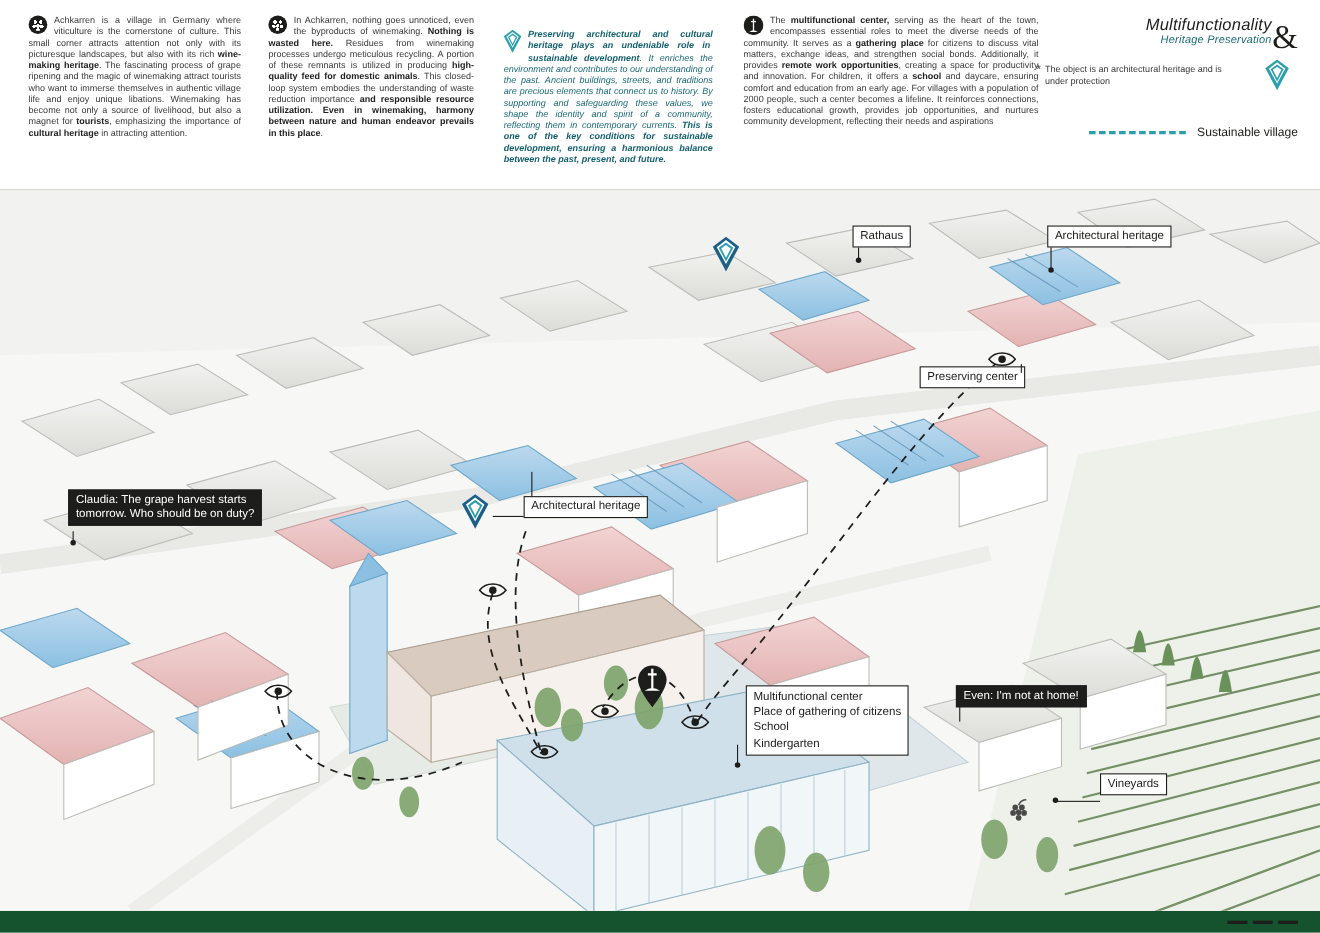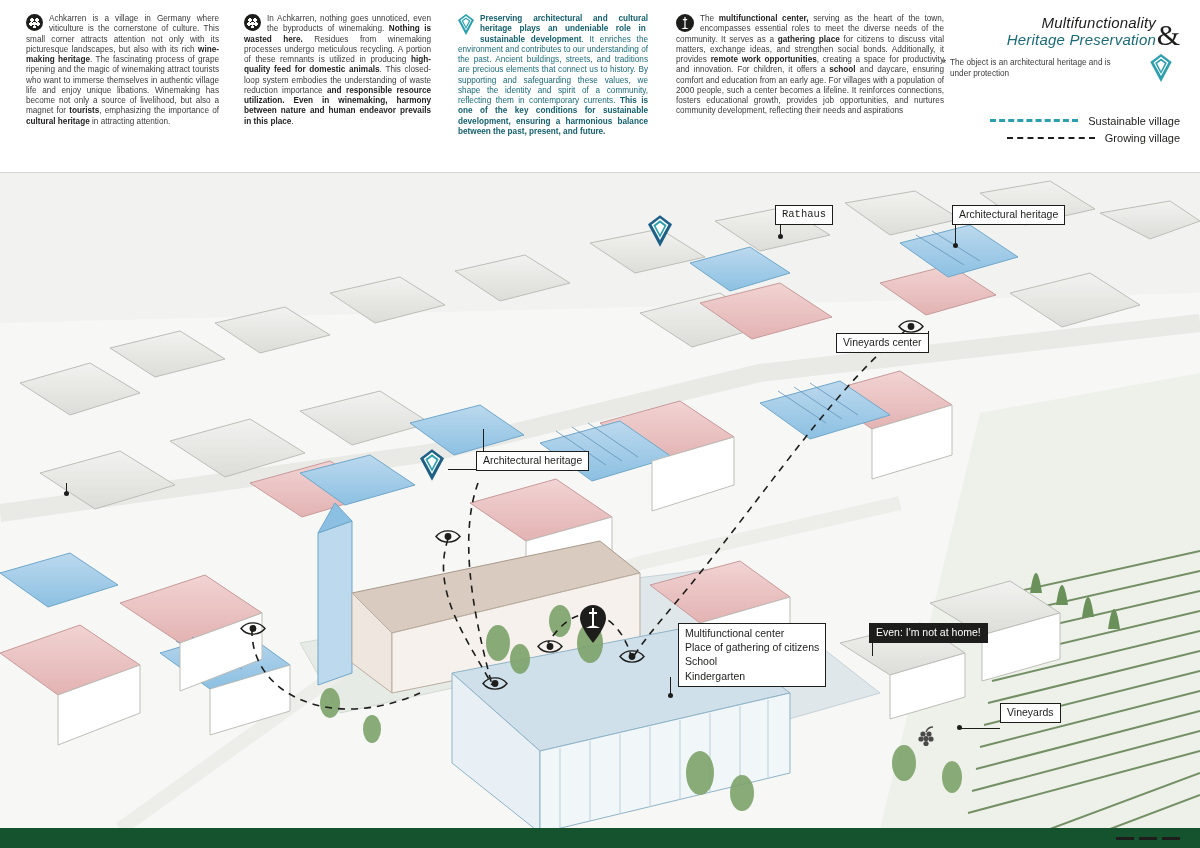--- a/index.html
+++ b/index.html
@@ -33,21 +33,21 @@
     float: left;
     margin-right: 6px;
     margin-bottom: 1px;
   }
   .col b { font-weight: bold; color: #222; }
   .col.teal { color: #1a6a78; }
   .col.teal b { color: #14606e; }
 
   #col1 { left: 26px; top: 14px; width: 193px; }
   #col2 { left: 244px; top: 14px; width: 187px; }
-  #col3 { left: 458px; top: 14px; width: 190px; }
+  #col3 { left: 458px; top: 27px; width: 190px; font-style: italic; }
   #col4 { left: 676px; top: 14px; width: 268px; }
 
   
   .circ-icon {
     width: 17px; height: 17px; border-radius: 50%;
     background: #1d1d1b;
     display: inline-block;
     position: relative;
   }
   .circ-icon.grapes::after {
@@ -67,21 +67,21 @@
   .diamond {
     display: inline-block;
     width: 16px; height: 21px;
     position: relative;
   }
   .diamond svg { display: block; }
   .title-line1 {
     font-size: 15px; color: #1d1d1b; letter-spacing: .2px;
   }
   .title-line2 {
-    font-size: 15px; color: #1a6a78; letter-spacing: .2px;
+    font-size: 10px; color: #1a6a78; letter-spacing: .2px;
   }
   .amp {
     position: absolute; right: 20px; top: 18px;
     font-size: 30px; color: #1d1d1b; font-family: "Liberation Serif", serif;
   }
   .titles-wrap { position: absolute; right: 44px; top: 14px; text-align: right; font-style: italic; }
 
   .note {
     position: absolute; right: 20px; top: 58px;
     width: 230px;
@@ -211,24 +211,20 @@
           <path d="M8 3.4 L12.4 6.7 L8 15 L3.6 6.7 Z" fill="#2b9fae"></path>
           <path d="M8 5 L10.9 7.1 L8 12.7 L5.1 7.1 Z" fill="#ffffff"></path>
         </svg>
       </span>
     </div>
 
     <div class="legend">
       <div class="legend-row">
         <span class="dash-teal"></span>
         <span class="legend-label">Sustainable village</span>
-      </div>
-      <div class="legend-row">
-        <span class="dash-black"></span>
-        <span class="legend-label">Growing village</span>
       </div>
     </div>
   </div>
 
   <div id="map">
 
     <svg class="map-svg" width="1200" height="656" viewBox="0 0 1200 656">
       <defs>
         <pattern id="hatch" width="6" height="6" patternTransform="rotate(45)" patternUnits="userSpaceOnUse">
           <line x1="0" y1="0" x2="0" y2="6" stroke="#cfcfcb" stroke-width="1"></line>
@@ -475,40 +471,44 @@
             <circle cx="13" cy="9" r="2.6"></circle>
           <circle cx="10" cy="13.5" r="2.6"></circle>
             <circle cx="5" cy="14" r="2.6"></circle>
           <circle cx="15" cy="14" r="2.6"></circle>
             <circle cx="10" cy="18.5" r="2.6"></circle>
         </g>
         <path d="M10 7 q2 -5 7 -5" stroke="#4a4a48" stroke-width="1.4" fill="none"></path>
       </svg>
     </div>
 
-    <div class="label-box" style="left:775px; top:32px;font-family:Liberation Mono, monospace;">
+    <div class="label-box" style="left:775px; top:32px;">
       <span>Rathaus</span>
     </div>
     <div class="leader-dot" style="left:778px; top:61px;"></div>
     <div class="leader" style="left:780px; top:52px; width:1px; height:12px;"></div>
 
     <div class="label-box" style="left:952px; top:32px;">
       <span>Architectural heritage</span>
     </div>
     <div class="leader" style="left:955px; top:52px; width:1px; height:20px;"></div>
     <div class="leader-dot" style="left:953px; top:70px;"></div>
 
     <div class="label-box" style="left:836px; top:160px;">
-      <span>Vineyards center</span>
+      <span>Preserving center</span>
     </div>
     <div class="leader" style="left:928px; top:158px; width:1px; height:8px;"></div>
 
     <div class="leader" style="left:483px; top:256px; width:1px; height:30px;"></div>
     <div class="leader-dot" style="left:481px; top:285px;"></div>
 
+    <div class="label-box dark" style="left:62px; top:272px;">
+      <span>Claudia: The grape harvest starts</span><br>
+      <span>tomorrow. Who should be on duty?</span>
+    </div>
     <div class="leader" style="left:66px; top:310px; width:1px; height:10px;"></div>
     <div class="leader-dot" style="left:64px; top:318px;"></div>
 
     <div class="label-box" style="left:476px; top:278px;">
       <span>Architectural heritage</span>
     </div>
     <div class="leader" style="left:448px; top:296px; width:28px; height:1px;"></div>
 
     <div class="label-box" style="left:678px; top:450px; line-height:1.35;">
       <span>Multifunctional center</span><br>

